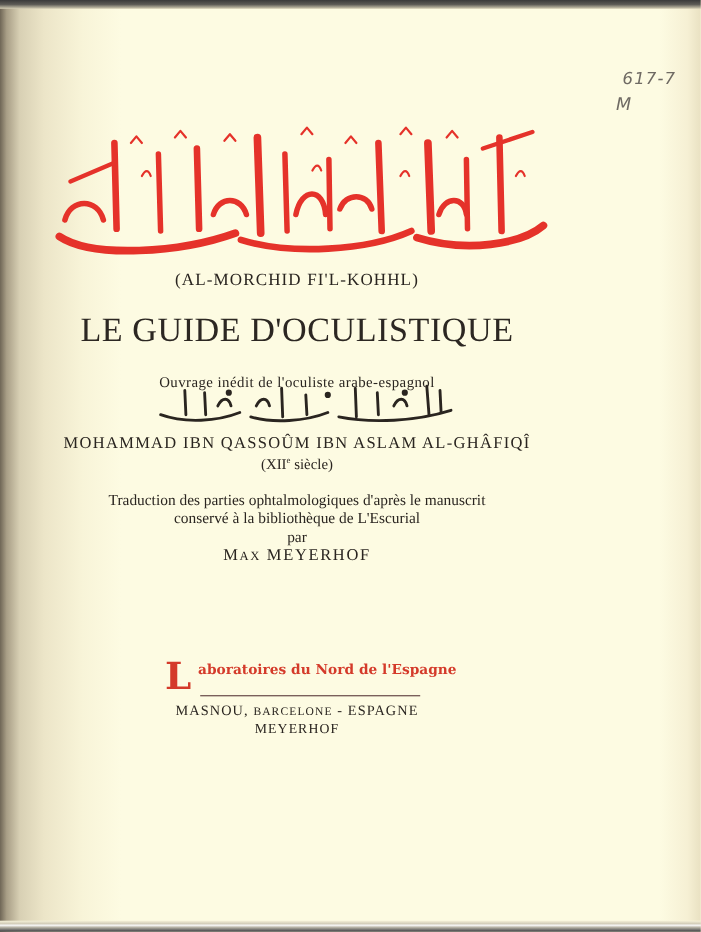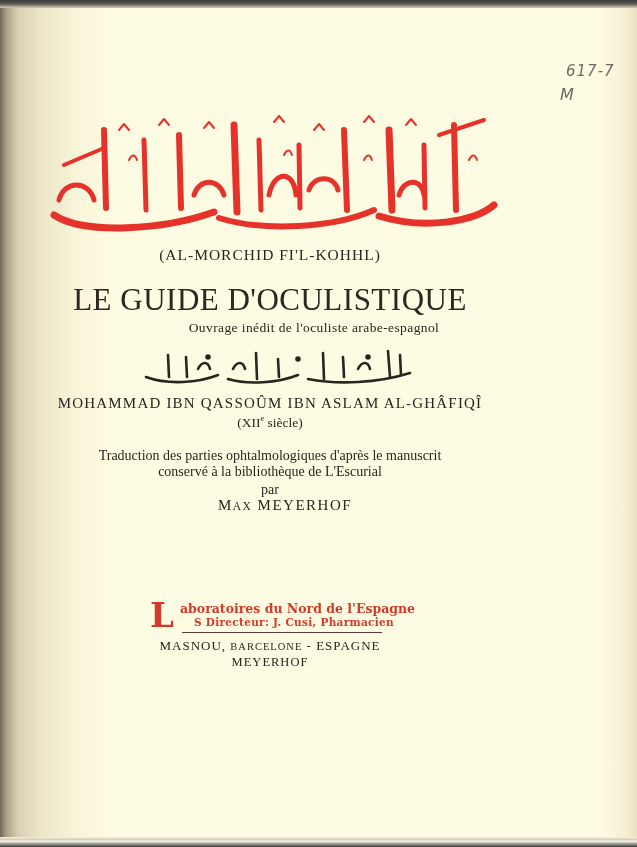--- a/index.html
+++ b/index.html
@@ -31,29 +31,29 @@
   .center { position: absolute; left: 0; width: 540px; text-align: center; }
 
   .arabic-title {
     top: 100px; left: 44px; width: 456px; height: 135px;
   }
   .arabic-title svg { width: 100%; height: 100%; }
 
   .translit { top: 246px; font-size: 15.5px; letter-spacing: 1px; color: #2a2520; }
   .ou { top: 270px; font-size: 12px; color: #2a2520; }
   .main-title { top: 282px; font-size: 31px; letter-spacing: 0.5px; color: #2c2722; }
-  .subtitle { top: 320px; font-size: 13.5px; letter-spacing: 0.4px; padding-left: 44px; }
+  .subtitle { top: 340px; font-size: 13.5px; letter-spacing: 0.4px; }
   .arabic-author { top: 347px; height: 42px; left: 138px; width: 280px; }
   .arabic-author svg { width: 100%; height: 100%; }
   .author-name { top: 395px; font-size: 15px; letter-spacing: 1.2px; }
   .century { top: 414px; font-size: 13.5px; }
   .century sup { font-size: 8px; }
   .translation { top: 448px; font-size: 14px; line-height: 16px; }
   .par { top: 482px; font-size: 14px; }
-  .translator { top: 497px; font-size: 15px; letter-spacing: 1.5px; margin-left: 15px; }
+  .translator { top: 497px; font-size: 15px; letter-spacing: 1.5px; }
   .translator .sc { font-size: 11.5px; }
   .credentials { top: 516px; font-size: 12px; font-style: italic; line-height: 15.2px; }
 
   .publisher {
     position: absolute; left: 150px; top: 601px; width: 240px; height: 32px;
   }
   .pub-initial {
     position: absolute; left: 0; top: 0; width: 30px; height: 30px;
     color: #d43a2a; font-size: 34px; font-weight: bold; line-height: 28px;
     font-family: "DejaVu Serif", serif;
@@ -164,21 +164,20 @@
   </div>
   <div class="center par">par</div>
   <div class="center translator">
     <span>M</span><span class="sc">AX</span>
     <span>MEYERHOF</span>
   </div>
 
   <div class="publisher">
     <div class="pub-initial">L</div>
     <div class="pub-line1">aboratoires du Nord de l'Espagne</div>
-    <div class="pub-line2">S Directeur: J. Cusi, Pharmacien</div>
     <div class="pub-rule"></div>
   </div>
 
   <div class="center place">
     <span>MASNOU,</span>
     <span class="sc">BARCELONE</span>
     <span>- ESPAGNE</span>
   </div>
   <div class="center year">MEYERHOF</div>
 

